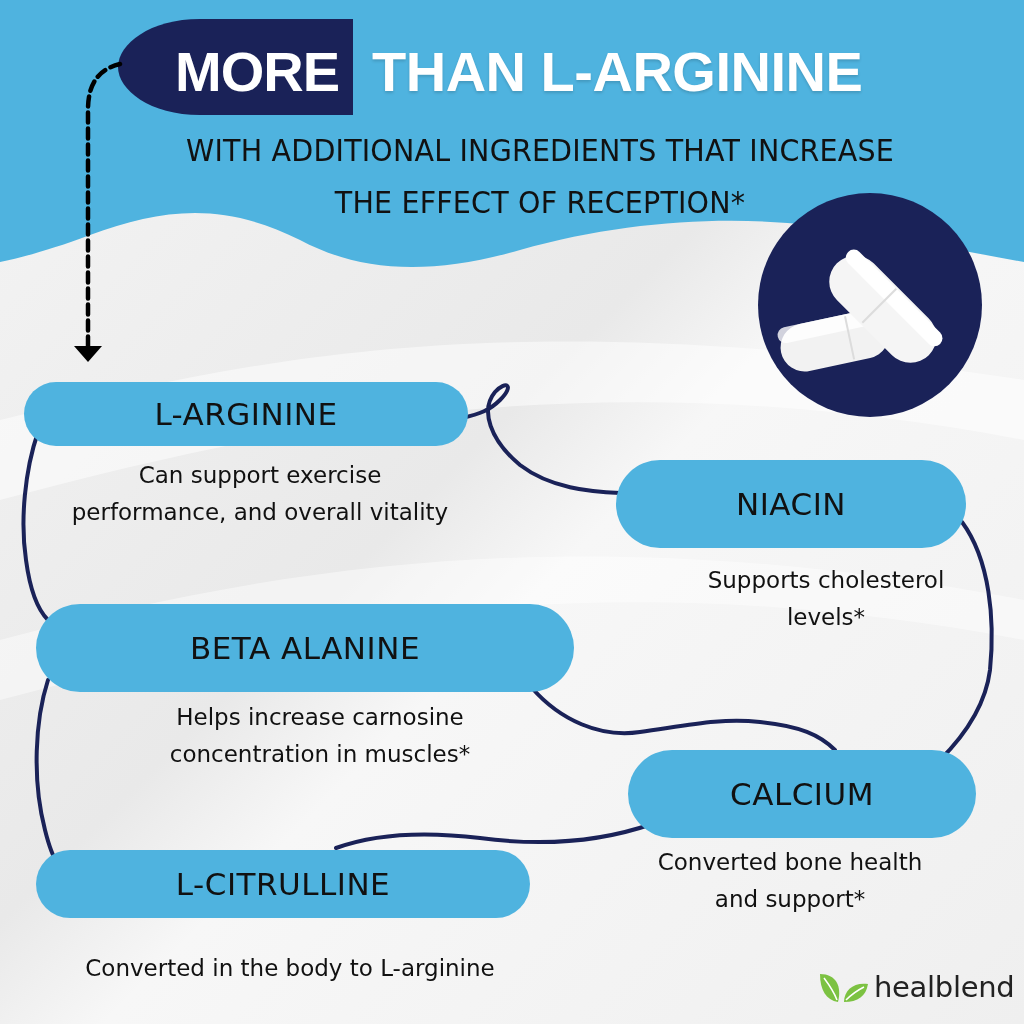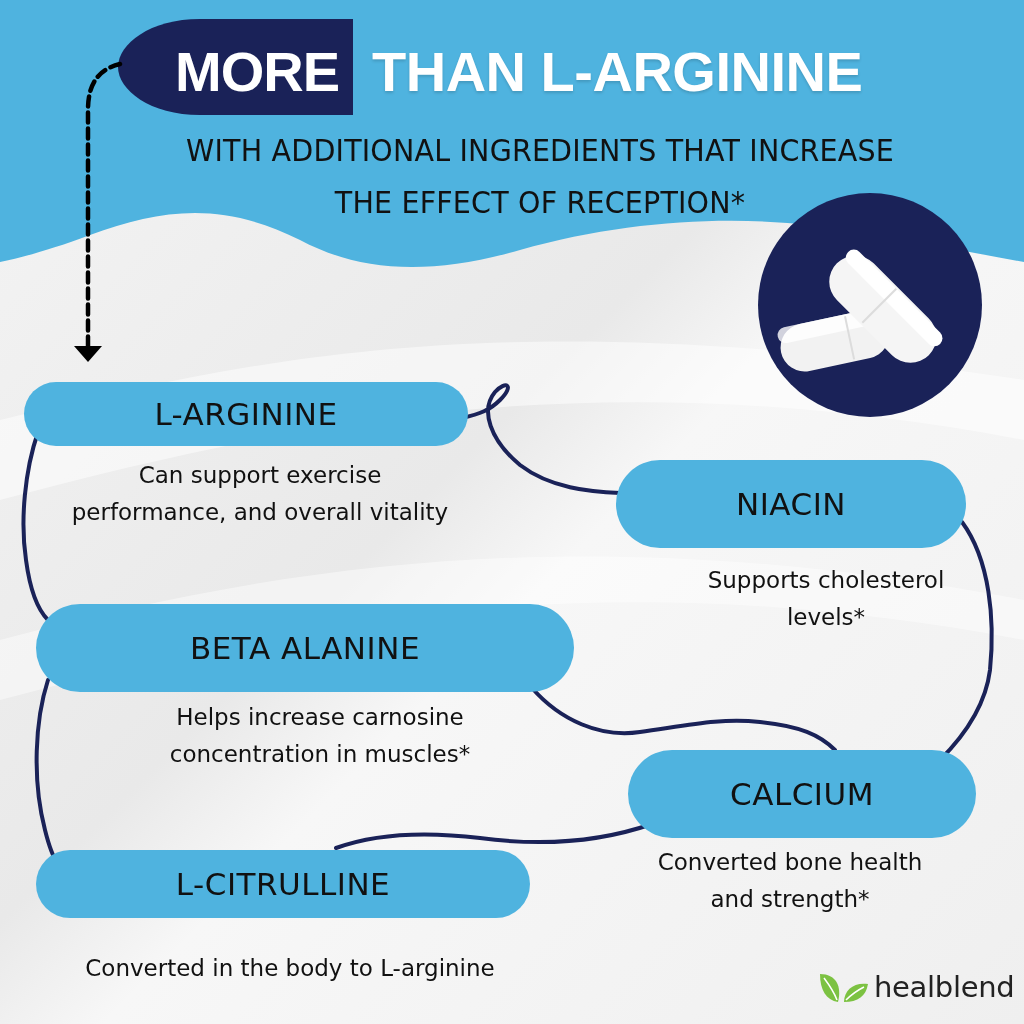--- a/index.html
+++ b/index.html
@@ -134,21 +134,21 @@
 <div class="desc" style="left:100px; top:699px; width:440px;">
   <div>Helps increase carnosine</div>
   <div>concentration in muscles*</div>
 </div>
 
 <div class="pill" style="left:628px; top:750px; width:348px; height:88px;">
   <span>CALCIUM</span>
 </div>
 <div class="desc" style="left:640px; top:844px; width:300px;">
   <div>Converted bone health</div>
-  <div>and strength*</div>
+  <div>and support*</div>
 </div>
 
 <div class="pill" style="left:36px; top:850px; width:494px; height:68px;">
   <span>L-CITRULLINE</span>
 </div>
 <div class="desc" style="left:20px; top:950px; width:540px;">
   <div>Converted in the body to L-arginine</div>
 </div>
 
 <div class="logo">

